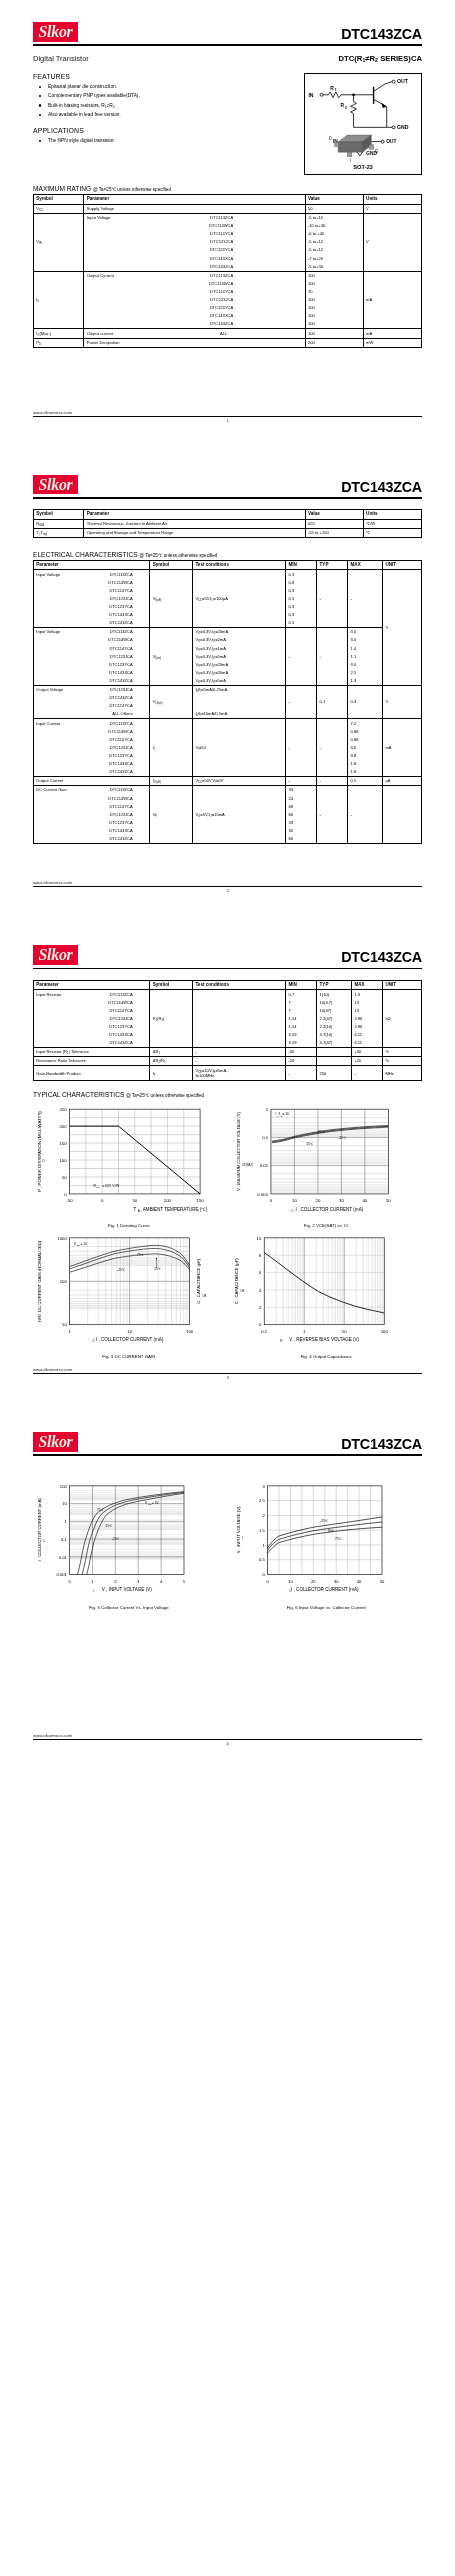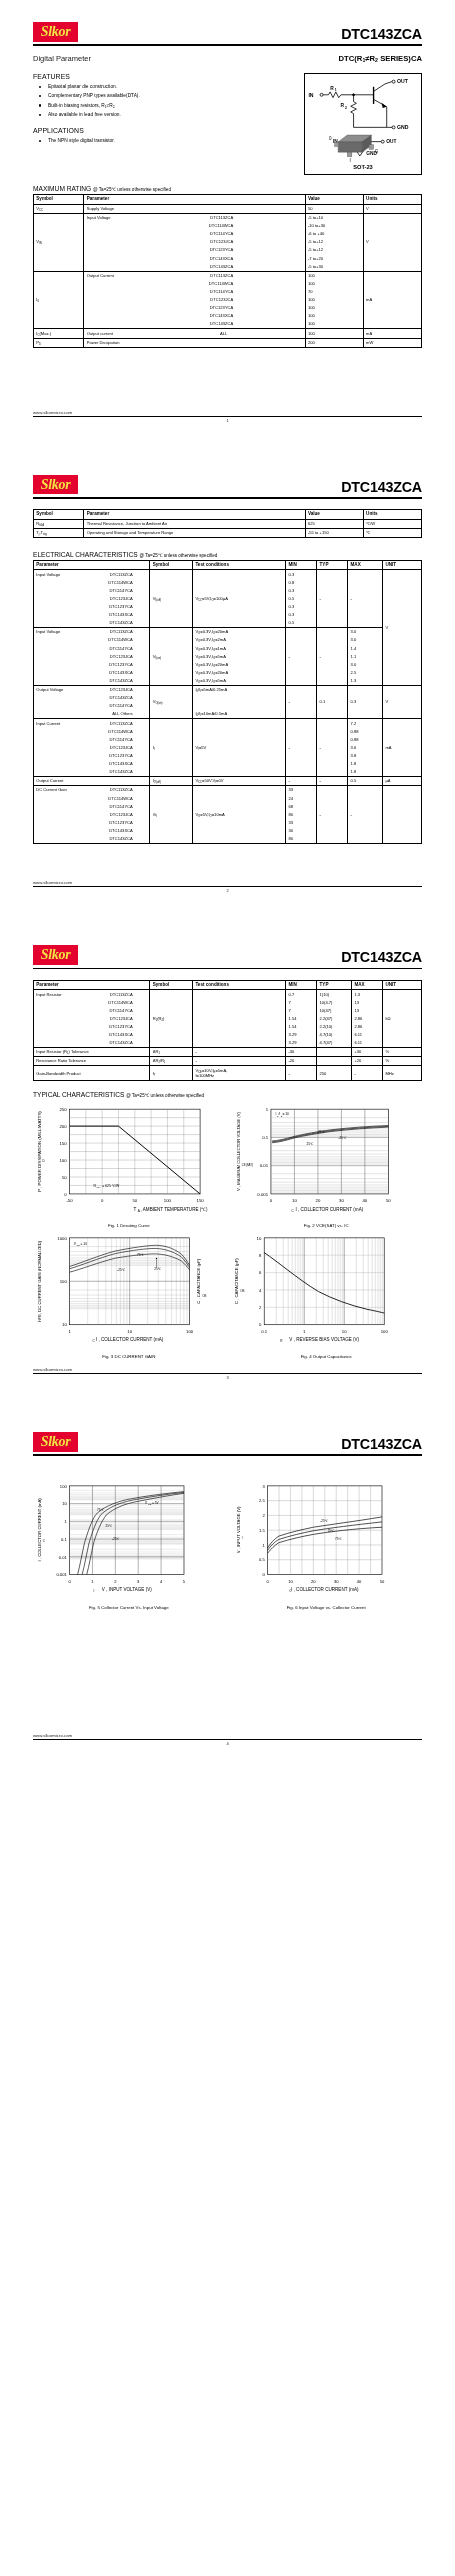--- a/index.html
+++ b/index.html
@@ -26,22 +26,22 @@
   .logo {
     width: 45px; height: 19.5px;
     background: #e4032e;
     display: flex; align-items: center; justify-content: center;
     position: relative;
   }
   .logo .logo-text {
     font-family: "Liberation Serif", serif;
     font-style: italic;
     font-weight: bold;
-    font-size: 14px;
-    color: #fde047;
+    font-size: 16px;
+    color: #e5e5e5;
     letter-spacing: -0.3px;
     text-shadow: 0.3px 0.3px 0 #8a1a00;
   }
   .part-no {
     font-size: 14.3px;
     font-weight: bold;
     letter-spacing: -0.2px;
     line-height: 1;
   }
   .rule {
@@ -184,21 +184,21 @@
 
   <div class="pg-header">
     <div class="logo">
       <span class="logo-text">Slkor</span>
     </div>
     <div class="part-no">DTC143ZCA</div>
   </div>
   <div class="rule"></div>
 
   <div class="subhead">
-    <div class="left">Digital Parameter</div>
+    <div class="left">Digital Transistor</div>
     <div class="right">DTC(R<sub>1</sub>≠R<sub>2</sub> SERIES)CA</div>
   </div>
 
   <div class="two-col">
     <div class="col-left">
       <div class="sec-title">FEATURES</div>
       <ul class="bullets">
         <li>Epitaxial planar die construction.</li>
         <li>Complementary PNP types available(DTA).</li>
         <li>Built-in biasing resistors, R<sub>1</sub>≠R<sub>2.</sub></li>

